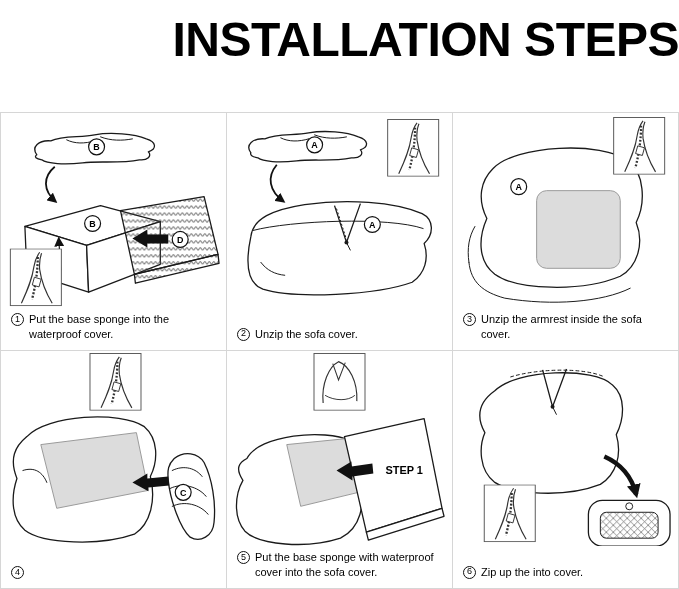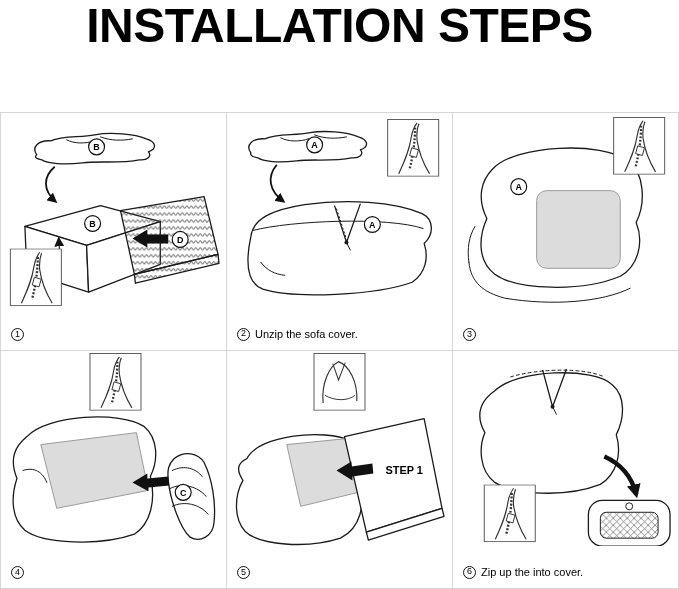--- a/index.html
+++ b/index.html
@@ -1,19 +1,19 @@
 <!DOCTYPE html>
 <html><head>
 <meta charset="utf-8">
 <style>
   *{box-sizing:border-box;margin:0;padding:0}
   html,body{background:#fff}
   body{width:679px;height:589px;overflow:hidden;font-family:"Liberation Sans",sans-serif;color:#000}
   .page{width:679px;height:589px;display:flex;flex-direction:column}
-  .title{flex:0 0 112px;text-align:center;font-size:48px;font-weight:800;letter-spacing:-.5px;line-height:1.02;padding-top:2px;color:#000}
+  .title{flex:0 0 112px;text-align:right;font-size:48px;font-weight:800;letter-spacing:-.5px;line-height:1.02;padding-top:16px;color:#000}
   .grid{flex:1;display:grid;grid-template-columns:1fr 1fr 1fr;grid-template-rows:1fr 1fr;border-top:1px solid #d6d6d6;border-left:1px solid #d6d6d6}
   .cell{border-right:1px solid #d6d6d6;border-bottom:1px solid #d6d6d6;display:flex;flex-direction:column;overflow:hidden}
   .art{display:block;width:100%;flex:0 0 auto}
   .caption{display:flex;gap:5px;padding:0 8px 9px 10px;font-size:11px;line-height:1.3;margin-top:auto}
   .num{flex:0 0 auto;width:13px;height:13px;border:1px solid #111;border-radius:50%;font-size:9px;display:flex;align-items:center;justify-content:center;margin-top:1px}
   .cap-text{max-width:185px}
   svg text{font-family:"Liberation Sans",sans-serif;font-size:9px;font-weight:bold;fill:#000}
   svg text.step-label{font-size:11px}
   .lbl{fill:#fff;stroke:#111;stroke-width:1.2}
   .ln{fill:#fff;stroke:#1a1a1a;stroke-width:1.3;stroke-linejoin:round;stroke-linecap:round}
@@ -81,20 +81,21 @@
           <g>
             <path d="M12,57 C18,44 23,33 25,19 C26,13 28,8 31,4" fill="none" stroke="#333" stroke-width="1.2"></path>
             <path d="M44,57 C38,47 33,36 31,22 C30.5,16 31,10 33,5" fill="none" stroke="#333" stroke-width="1.2"></path>
             <path d="M29,9 C29,22 27,38 23,53" fill="none" stroke="#333" stroke-width="2.4" stroke-dasharray="2 1.7"></path>
             <path d="M25.5,30 l7,2 l-2.2,8 l-7,-2 z" fill="#fff" stroke="#333" stroke-width="1"></path>
           </g>
         </svg>
       </svg>
       <div class="caption">
         <span class="num">1</span>
+        <span class="cap-text">Put the base sponge into the waterproof cover.</span>
       </div>
     </div>
 
     <div class="cell">
       <svg class="art" viewBox="0 0 226 196">
         <g>
           <path class="ln" d="M24,40 C18,32 26,25 38,26 C50,20 68,23 82,20 C98,17 120,19 132,24 C142,27 143,34 134,37 C138,41 133,46 125,45 C106,49 86,46 70,48 C52,50 36,49 31,45 C25,44 23,42 24,40 Z"></path>
           <path class="thin" d="M54,25 C62,29 72,29 82,26 M88,22 C98,26 110,26 120,24"></path>
         </g>
         <g>
@@ -153,20 +154,21 @@
           <g>
             <path d="M12,57 C18,44 23,33 25,19 C26,13 28,8 31,4" fill="none" stroke="#333" stroke-width="1.2"></path>
             <path d="M44,57 C38,47 33,36 31,22 C30.5,16 31,10 33,5" fill="none" stroke="#333" stroke-width="1.2"></path>
             <path d="M29,9 C29,22 27,38 23,53" fill="none" stroke="#333" stroke-width="2.4" stroke-dasharray="2 1.7"></path>
             <path d="M25.5,30 l7,2 l-2.2,8 l-7,-2 z" fill="#fff" stroke="#333" stroke-width="1"></path>
           </g>
         </svg>
       </svg>
       <div class="caption">
         <span class="num">3</span>
+        <span class="cap-text">Unzip the armrest inside the sofa cover.</span>
       </div>
     </div>
 
     <div class="cell">
       <svg class="art" viewBox="0 0 226 196">
         <g>
           <path class="ln" d="M26,86 C46,64 120,60 144,76 C158,88 158,110 150,126 C156,150 150,174 134,184 C100,196 42,194 24,180 C10,168 10,146 16,128 C8,108 14,96 26,86 Z"></path>
           <path class="shade" d="M40,94 L136,82 L148,140 L56,158 Z"></path>
           <path class="thin" d="M22,120 C34,116 42,122 46,132"></path>
         </g>
@@ -210,20 +212,21 @@
           <rect x="0.5" y="0.5" width="53" height="59" fill="#fff" stroke="#555" stroke-width="1"></rect>
           <g>
             <path d="M10,52 C8,32 16,14 26,9 C37,13 46,30 45,50" fill="none" stroke="#333" stroke-width="1.2"></path>
             <path d="M20,11 L26,28 L33,10" fill="none" stroke="#333" stroke-width="1.1"></path>
             <path d="M12,44 C22,50 36,50 43,44" fill="none" stroke="#333" stroke-width="1"></path>
           </g>
         </svg>
       </svg>
       <div class="caption">
         <span class="num">5</span>
+        <span class="cap-text">Put the base sponge with waterproof cover into the sofa cover.</span>
       </div>
     </div>
 
     <div class="cell">
       <svg class="art" viewBox="0 0 226 196">
         <g>
           <path class="ln" d="M42,40 C64,18 142,16 160,34 C174,46 172,68 164,84 C170,104 164,124 148,134 C112,148 60,144 42,132 C26,120 26,96 32,82 C22,64 28,50 42,40 Z"></path>
           <path class="thin" d="M58,26 C84,18 130,16 152,26" stroke-dasharray="3 3"></path>
           <g>
             <path d="M90,19 L100,56 M100,56 L114,18" fill="none" stroke="#1a1a1a" stroke-width="1.3"></path>

